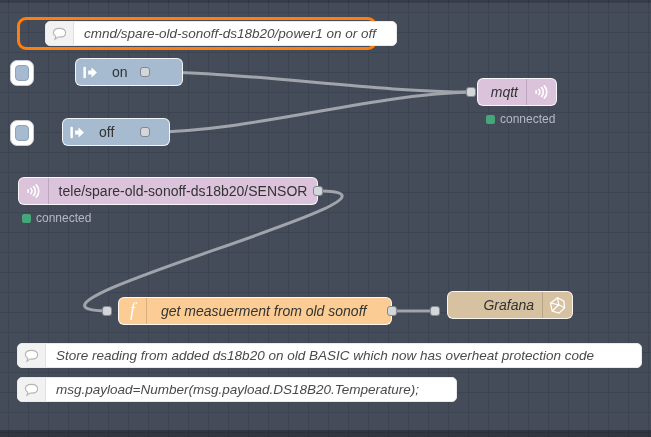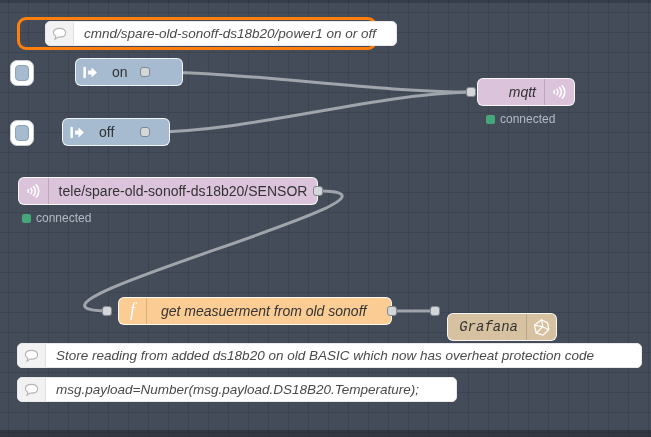--- a/index.html
+++ b/index.html
@@ -113,21 +113,21 @@
       <svg width="17" height="17" viewBox="0 0 18 18">
         <rect x="1.5" y="3" width="2.6" height="12" rx="1" fill="#fff"></rect>
         <path d="M6.5,6.8 h3.6 V3.6 L15.8,9 L10.1,14.4 V11.2 H6.5 Z" fill="#fff"></path>
       </svg>
     </span>
     <span class="node-label">off</span>
   </div>
   <div class="port" style="left:140px;top:127px;"></div>
 
   <div class="port" style="left:466px;top:87px;"></div>
-  <div class="node mqtt" style="left:477px;top:78px;width:98px;">
+  <div class="node mqtt" style="left:477px;top:78px;width:80px;">
     <span class="node-label italic" style="flex:1;text-align:right;">mqtt</span>
     <span class="icon-sec sec-r">
       <svg width="18" height="18" viewBox="0 0 20 20">
         <g fill="none" stroke="#fff" stroke-width="1.8" stroke-linecap="round">
           <path d="M3.5,8.7 v2.6"></path>
           <path d="M6.5,7.2 A4,4 0 0 1 6.5,12.8"></path>
           <path d="M9.5,5.2 A6.8,6.8 0 0 1 9.5,14.8"></path>
           <path d="M12.5,3.2 A9.6,9.6 0 0 1 12.5,16.8"></path>
         </g>
       </svg>
@@ -160,21 +160,21 @@
   <div class="port" style="left:102px;top:306px;"></div>
   <div class="node func" style="left:118px;top:297px;width:274px;">
     <span class="icon-sec sec-l">
       <span class="flabel">f</span>
     </span>
     <span class="node-label italic" style="padding-left:14px;">get measuerment from old sonoff</span>
   </div>
   <div class="port" style="left:387px;top:306px;"></div>
 
   <div class="port" style="left:430px;top:306px;"></div>
-  <div class="node influx" style="left:447px;top:313px;width:110px;font-family:Liberation Mono, monospace;">
+  <div class="node influx" style="left:447px;top:291px;width:126px;">
     <span class="node-label italic" style="flex:1;text-align:right;">Grafana</span>
     <span class="icon-sec sec-r">
       <svg width="19" height="19" viewBox="0 0 20 20">
         <g fill="none" stroke="#fff" stroke-width="1.3" stroke-linejoin="round">
           <path d="M10,1.8 L16.6,5.4 L17.6,12.4 L11.6,18 L4.4,15.8 L2.6,7.6 Z"></path>
           <path d="M10,1.8 L11.3,9.2 L17.6,12.4"></path>
           <path d="M11.3,9.2 L4.4,15.8"></path>
           <path d="M2.6,7.6 L11.3,9.2"></path>
         </g>
       </svg>

